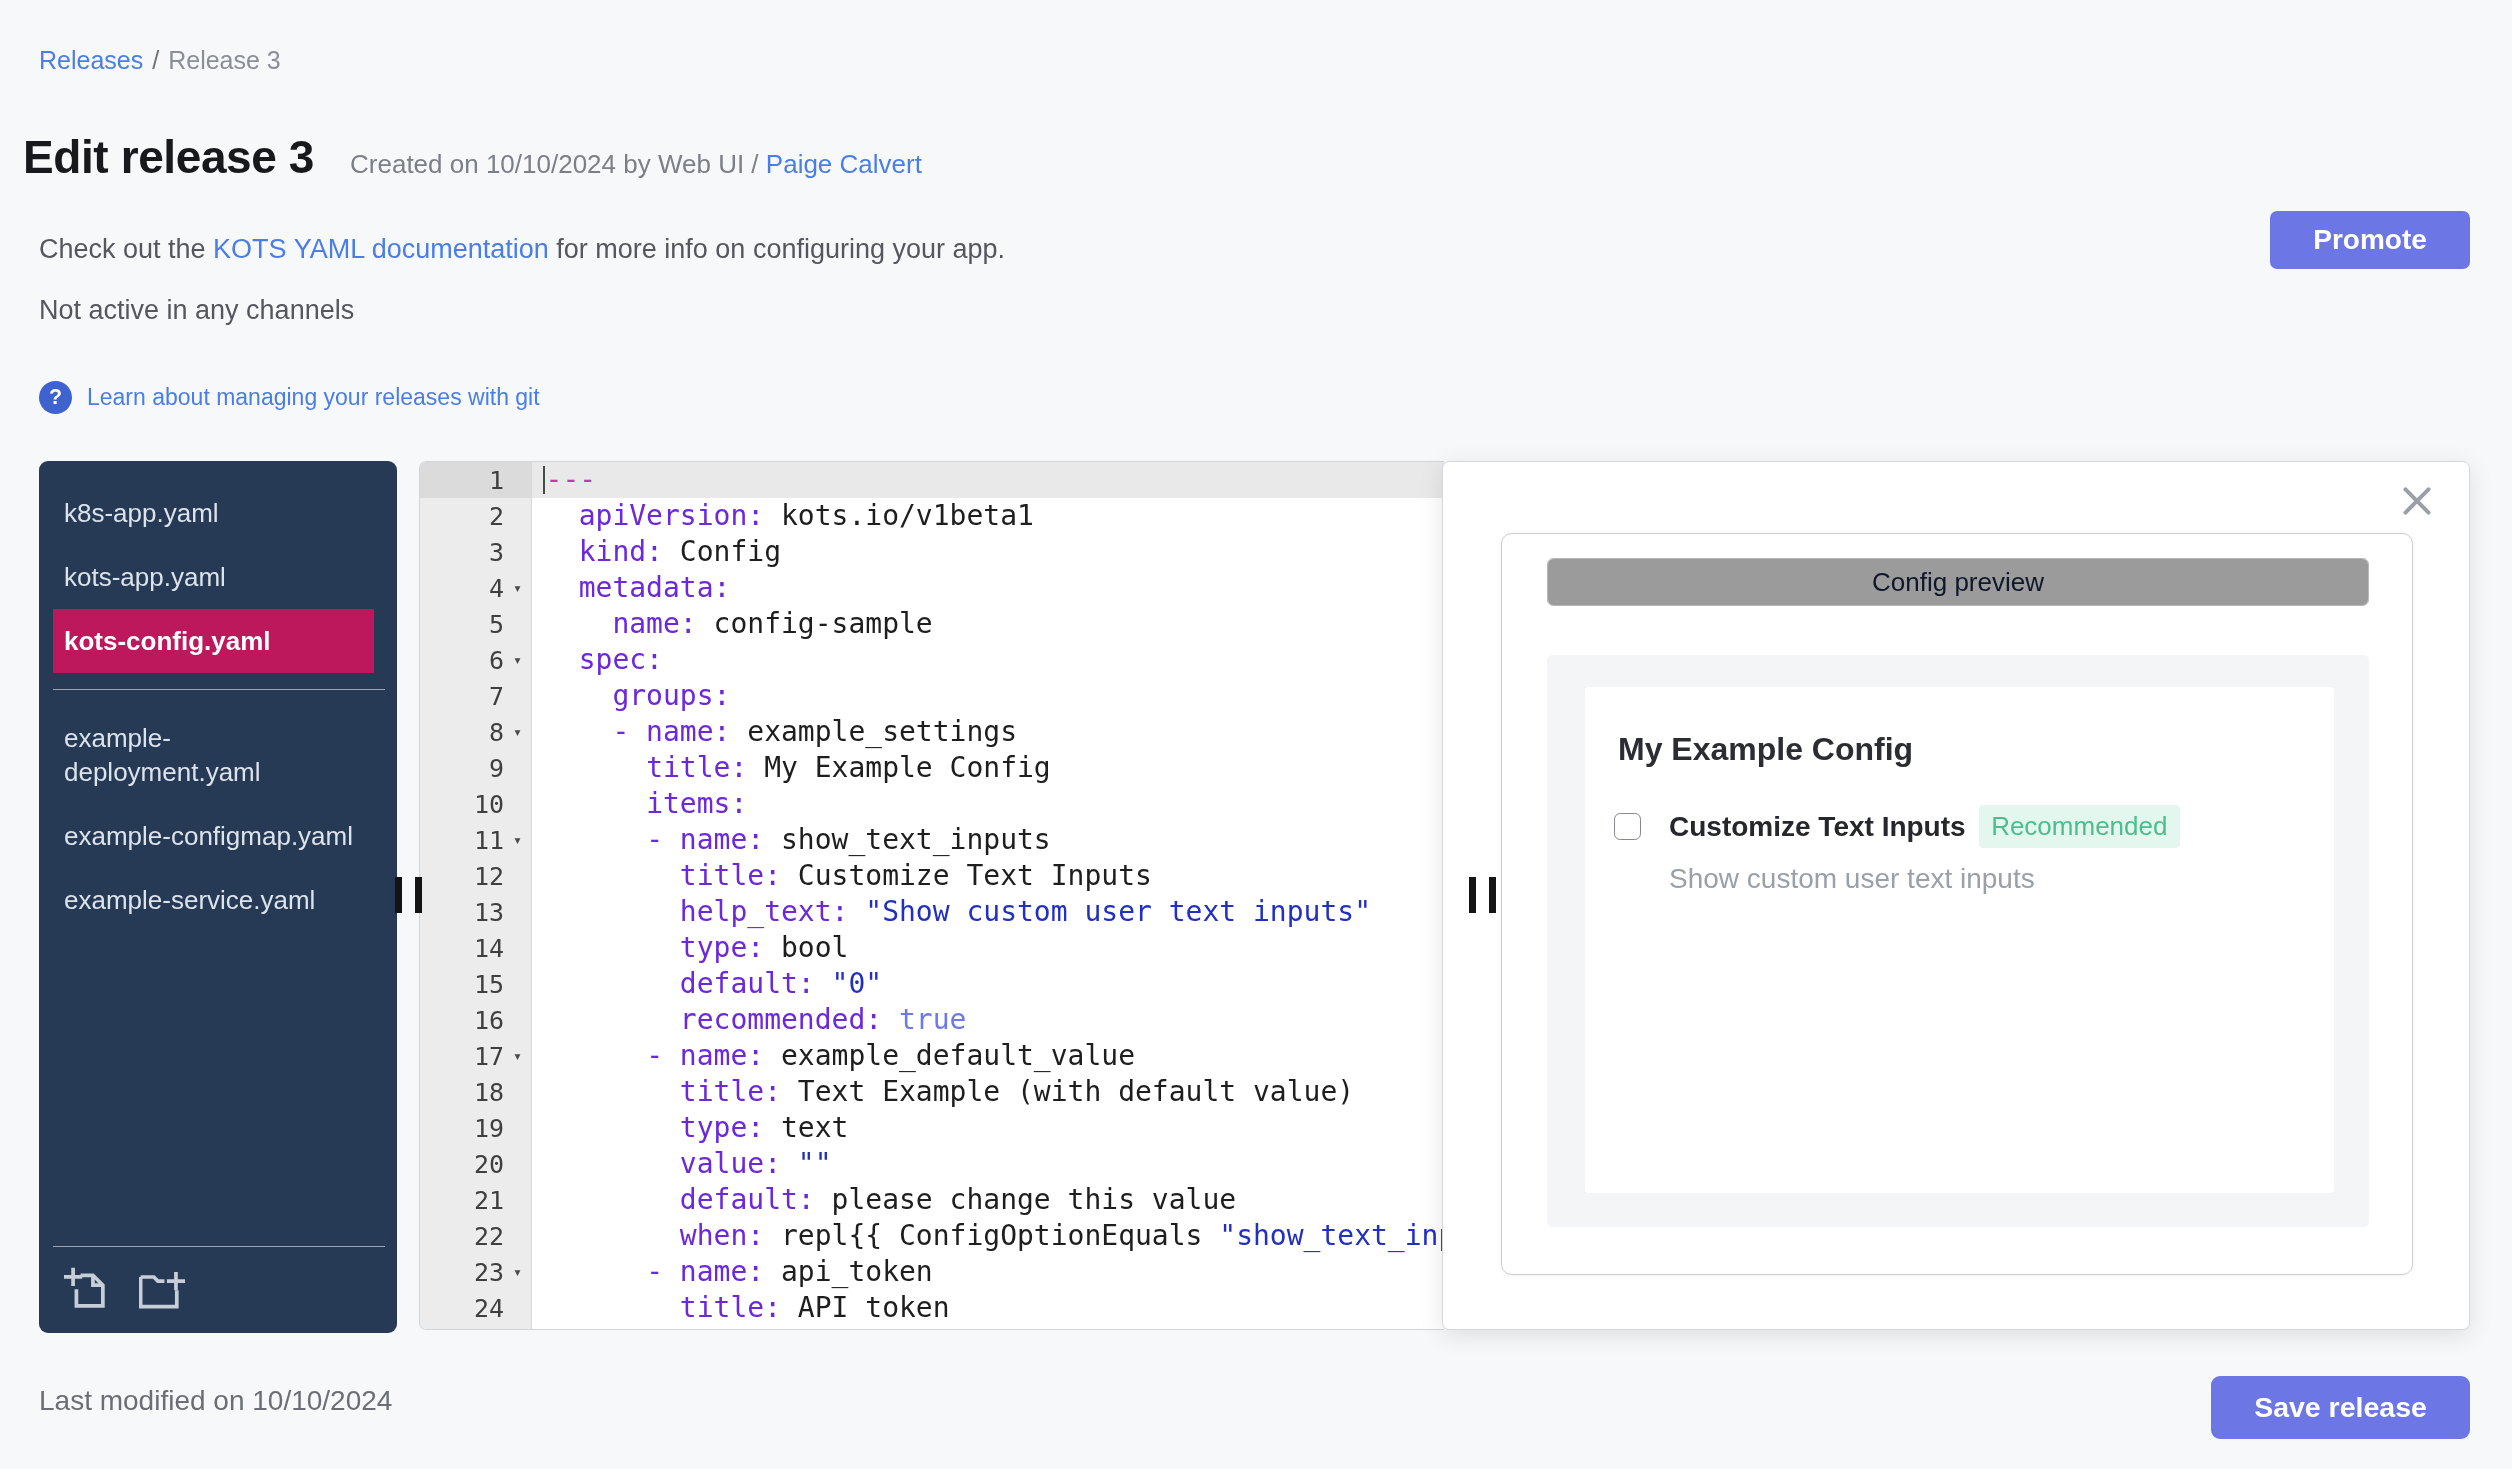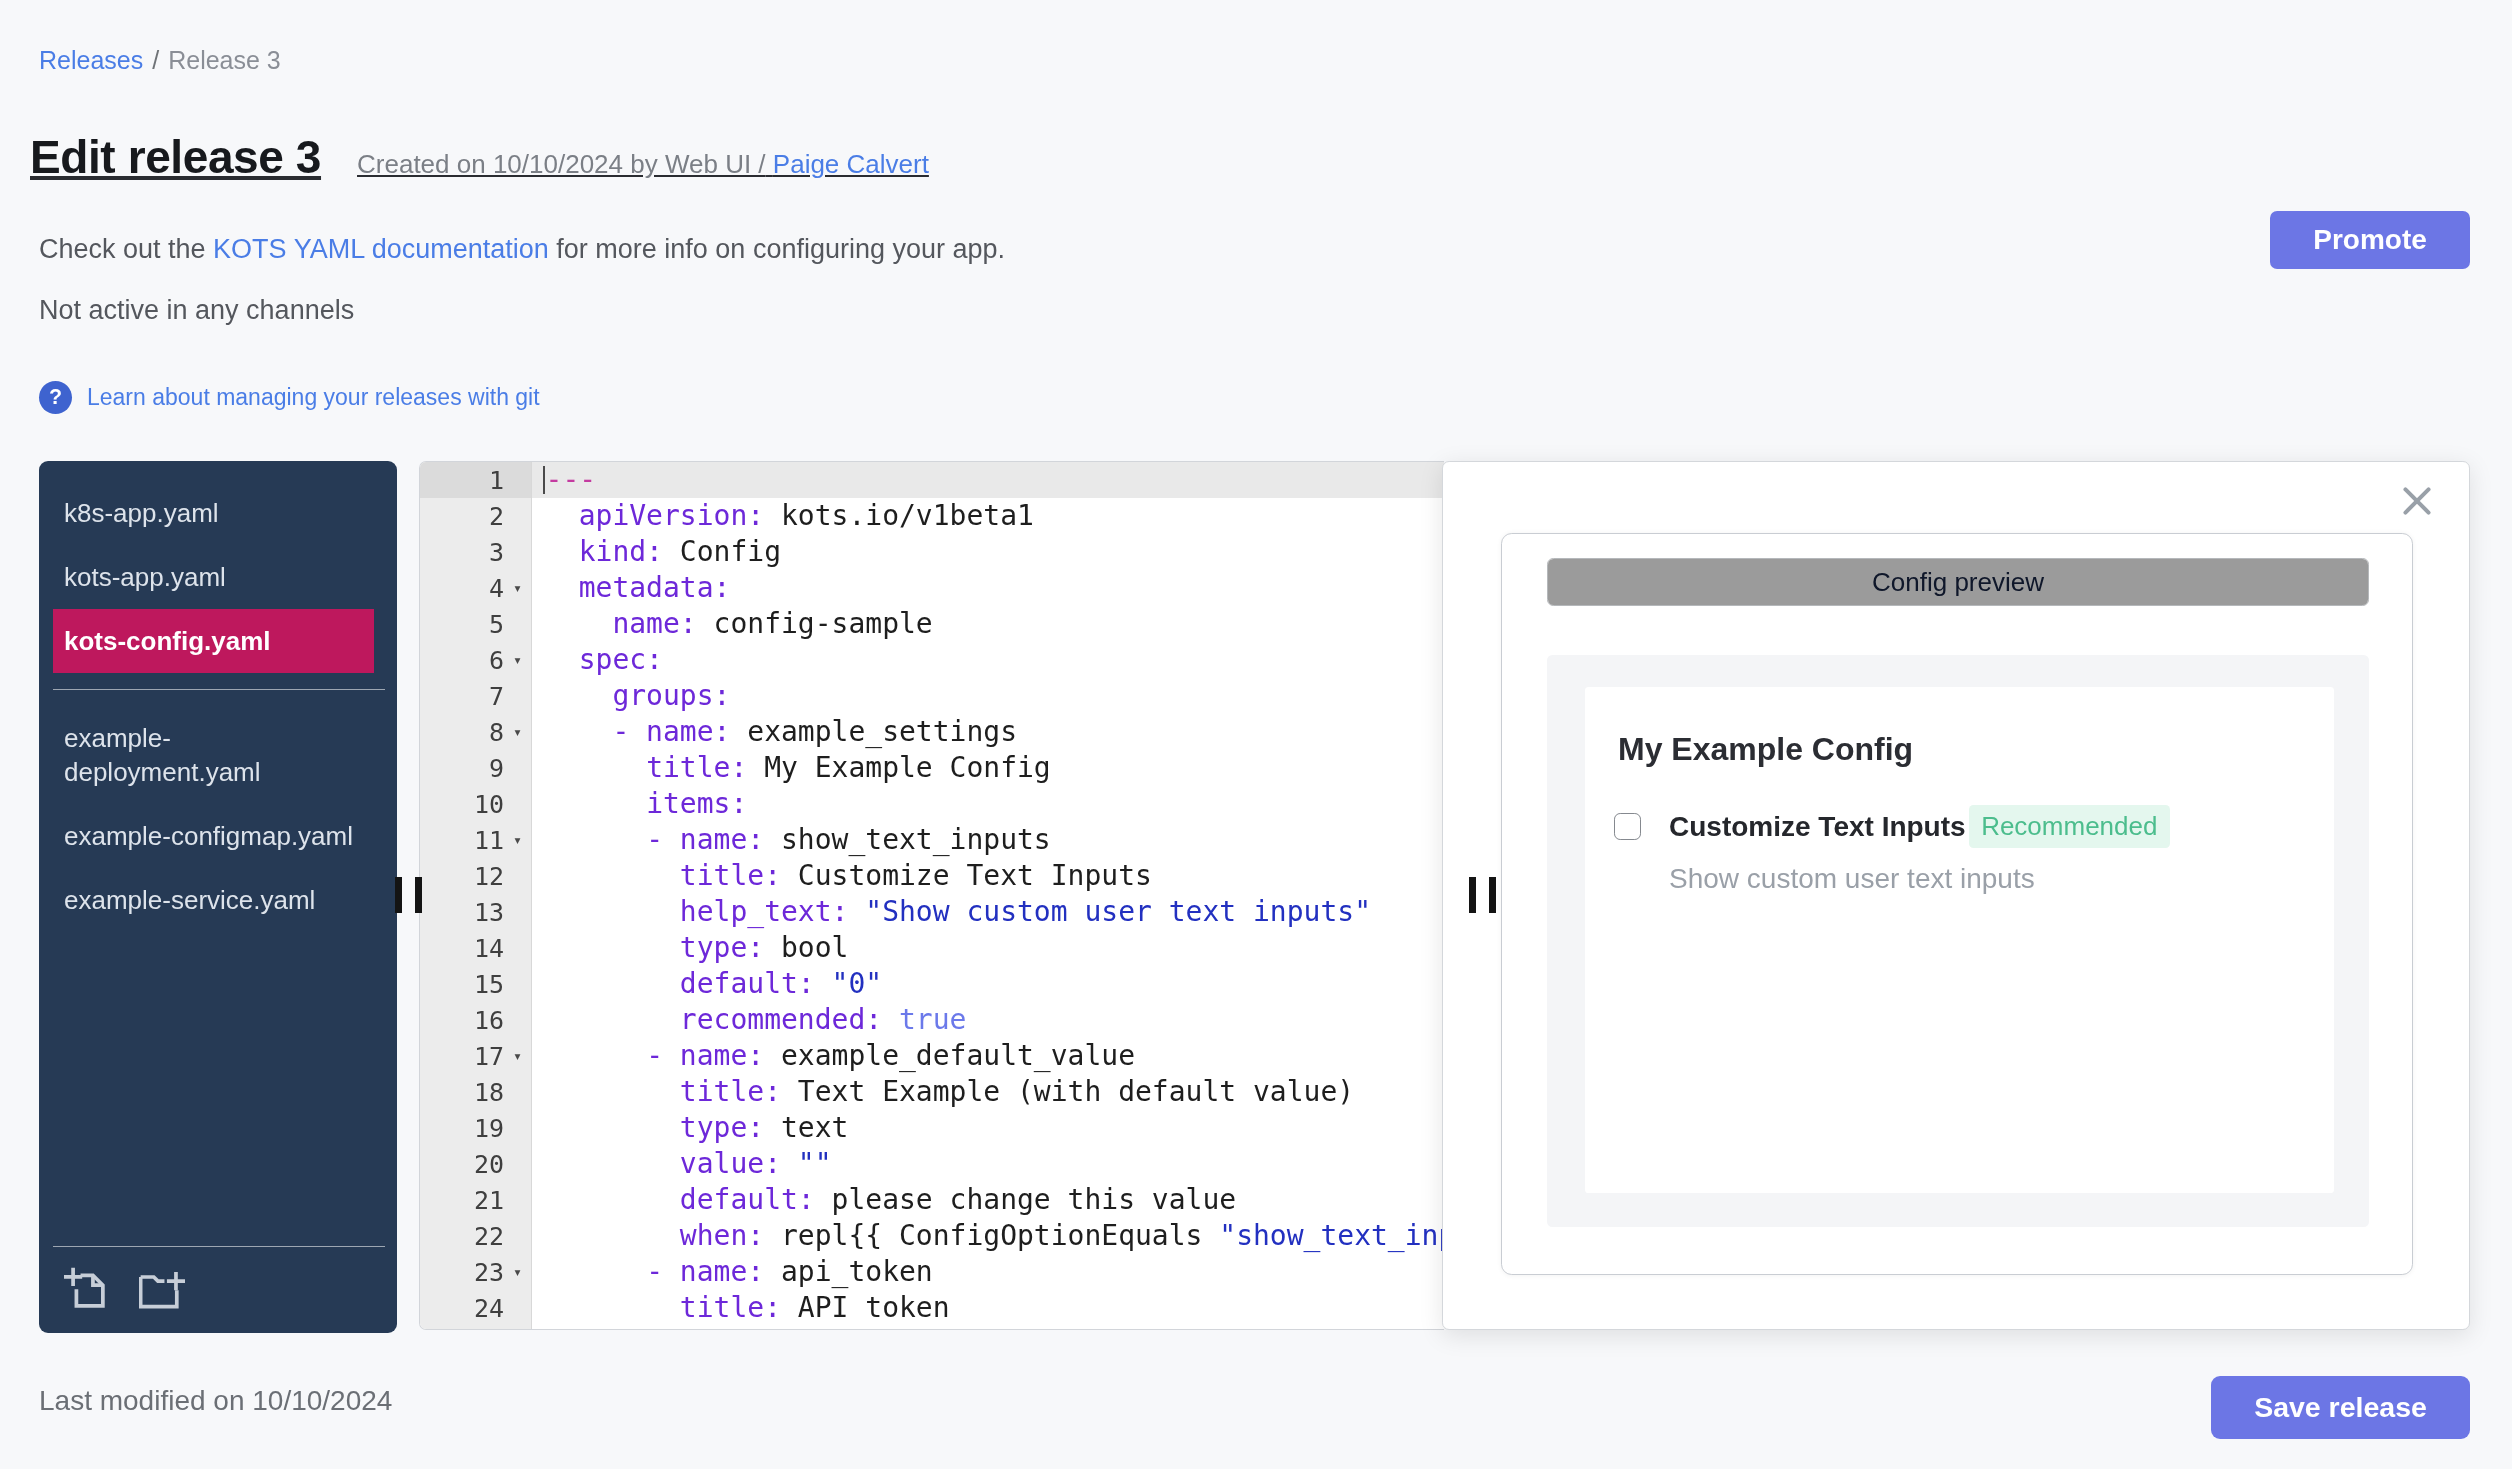--- a/index.html
+++ b/index.html
@@ -12,21 +12,21 @@
     color:#2a2c31;
   }
   a { text-decoration:none; cursor:pointer; }
 
   
   .breadcrumb { position:absolute; left:39px; top:46px; font-size:25px; }
   .breadcrumb .crumb-link { color:#4a7de6; }
   .breadcrumb .crumb-sep { color:#6f7377; margin:0 9px; }
   .breadcrumb .crumb-current { color:#8a8e96; }
 
-  .title-row { position:absolute; left:30px; top:130px; display:flex; align-items:baseline; gap:36px;text-decoration:underline; }
+  .title-row { position:absolute; left:23px; top:130px; display:flex; align-items:baseline; gap:36px; }
   .page-title { font-size:46px; font-weight:bold; color:#17191d; letter-spacing:-0.4px; }
   .created-on { font-size:26px; color:#7b7f86; }
   .created-on a { color:#4a7de6; }
 
   .promote-btn {
     position:absolute; left:2270px; top:211px; width:200px; height:58px;
     background:#6c76e5; border:none; border-radius:7.1px; color:#fff;
     font-family:"Liberation Sans",sans-serif; font-size:28px; font-weight:bold; cursor:pointer;
   }
 
@@ -126,21 +126,21 @@
     background:#fff; border-radius:3.6px;
   }
   .group-title { margin:44px 0 0 33px; font-size:32px; font-weight:bold; color:#2b2d33; }
   .item-row { margin:37px 0 0 29px; display:flex; align-items:center; }
   .checkbox {
     width:27px; height:27px; border:1.8px solid #85898f; border-radius:6.2px;
     background:#fff; cursor:pointer; flex-shrink:0;
   }
   .item-label { margin-left:28px; font-size:28px; font-weight:bold; color:#25272c; }
   .badge {
-    margin-left:3px; background:#e4f7ee; color:#4cbd8d;
+    margin-left:13px; background:#e4f7ee; color:#4cbd8d;
     font-size:26px; padding:6.2px 12.5px; border-radius:4.5px;
   }
   .item-desc { margin:14.3px 0 0 84px; font-size:28px; color:#9aa0a8; }
 
   
   .last-modified { position:absolute; left:39px; top:1385px; font-size:28px; color:#6b6f75; }
   .save-btn {
     position:absolute; left:2211px; top:1376px; width:259px; height:63px;
     background:#6c76e5; border:none; border-radius:9px; color:#fff;
     font-family:"Liberation Sans",sans-serif; font-size:28.5px; font-weight:bold; cursor:pointer;

